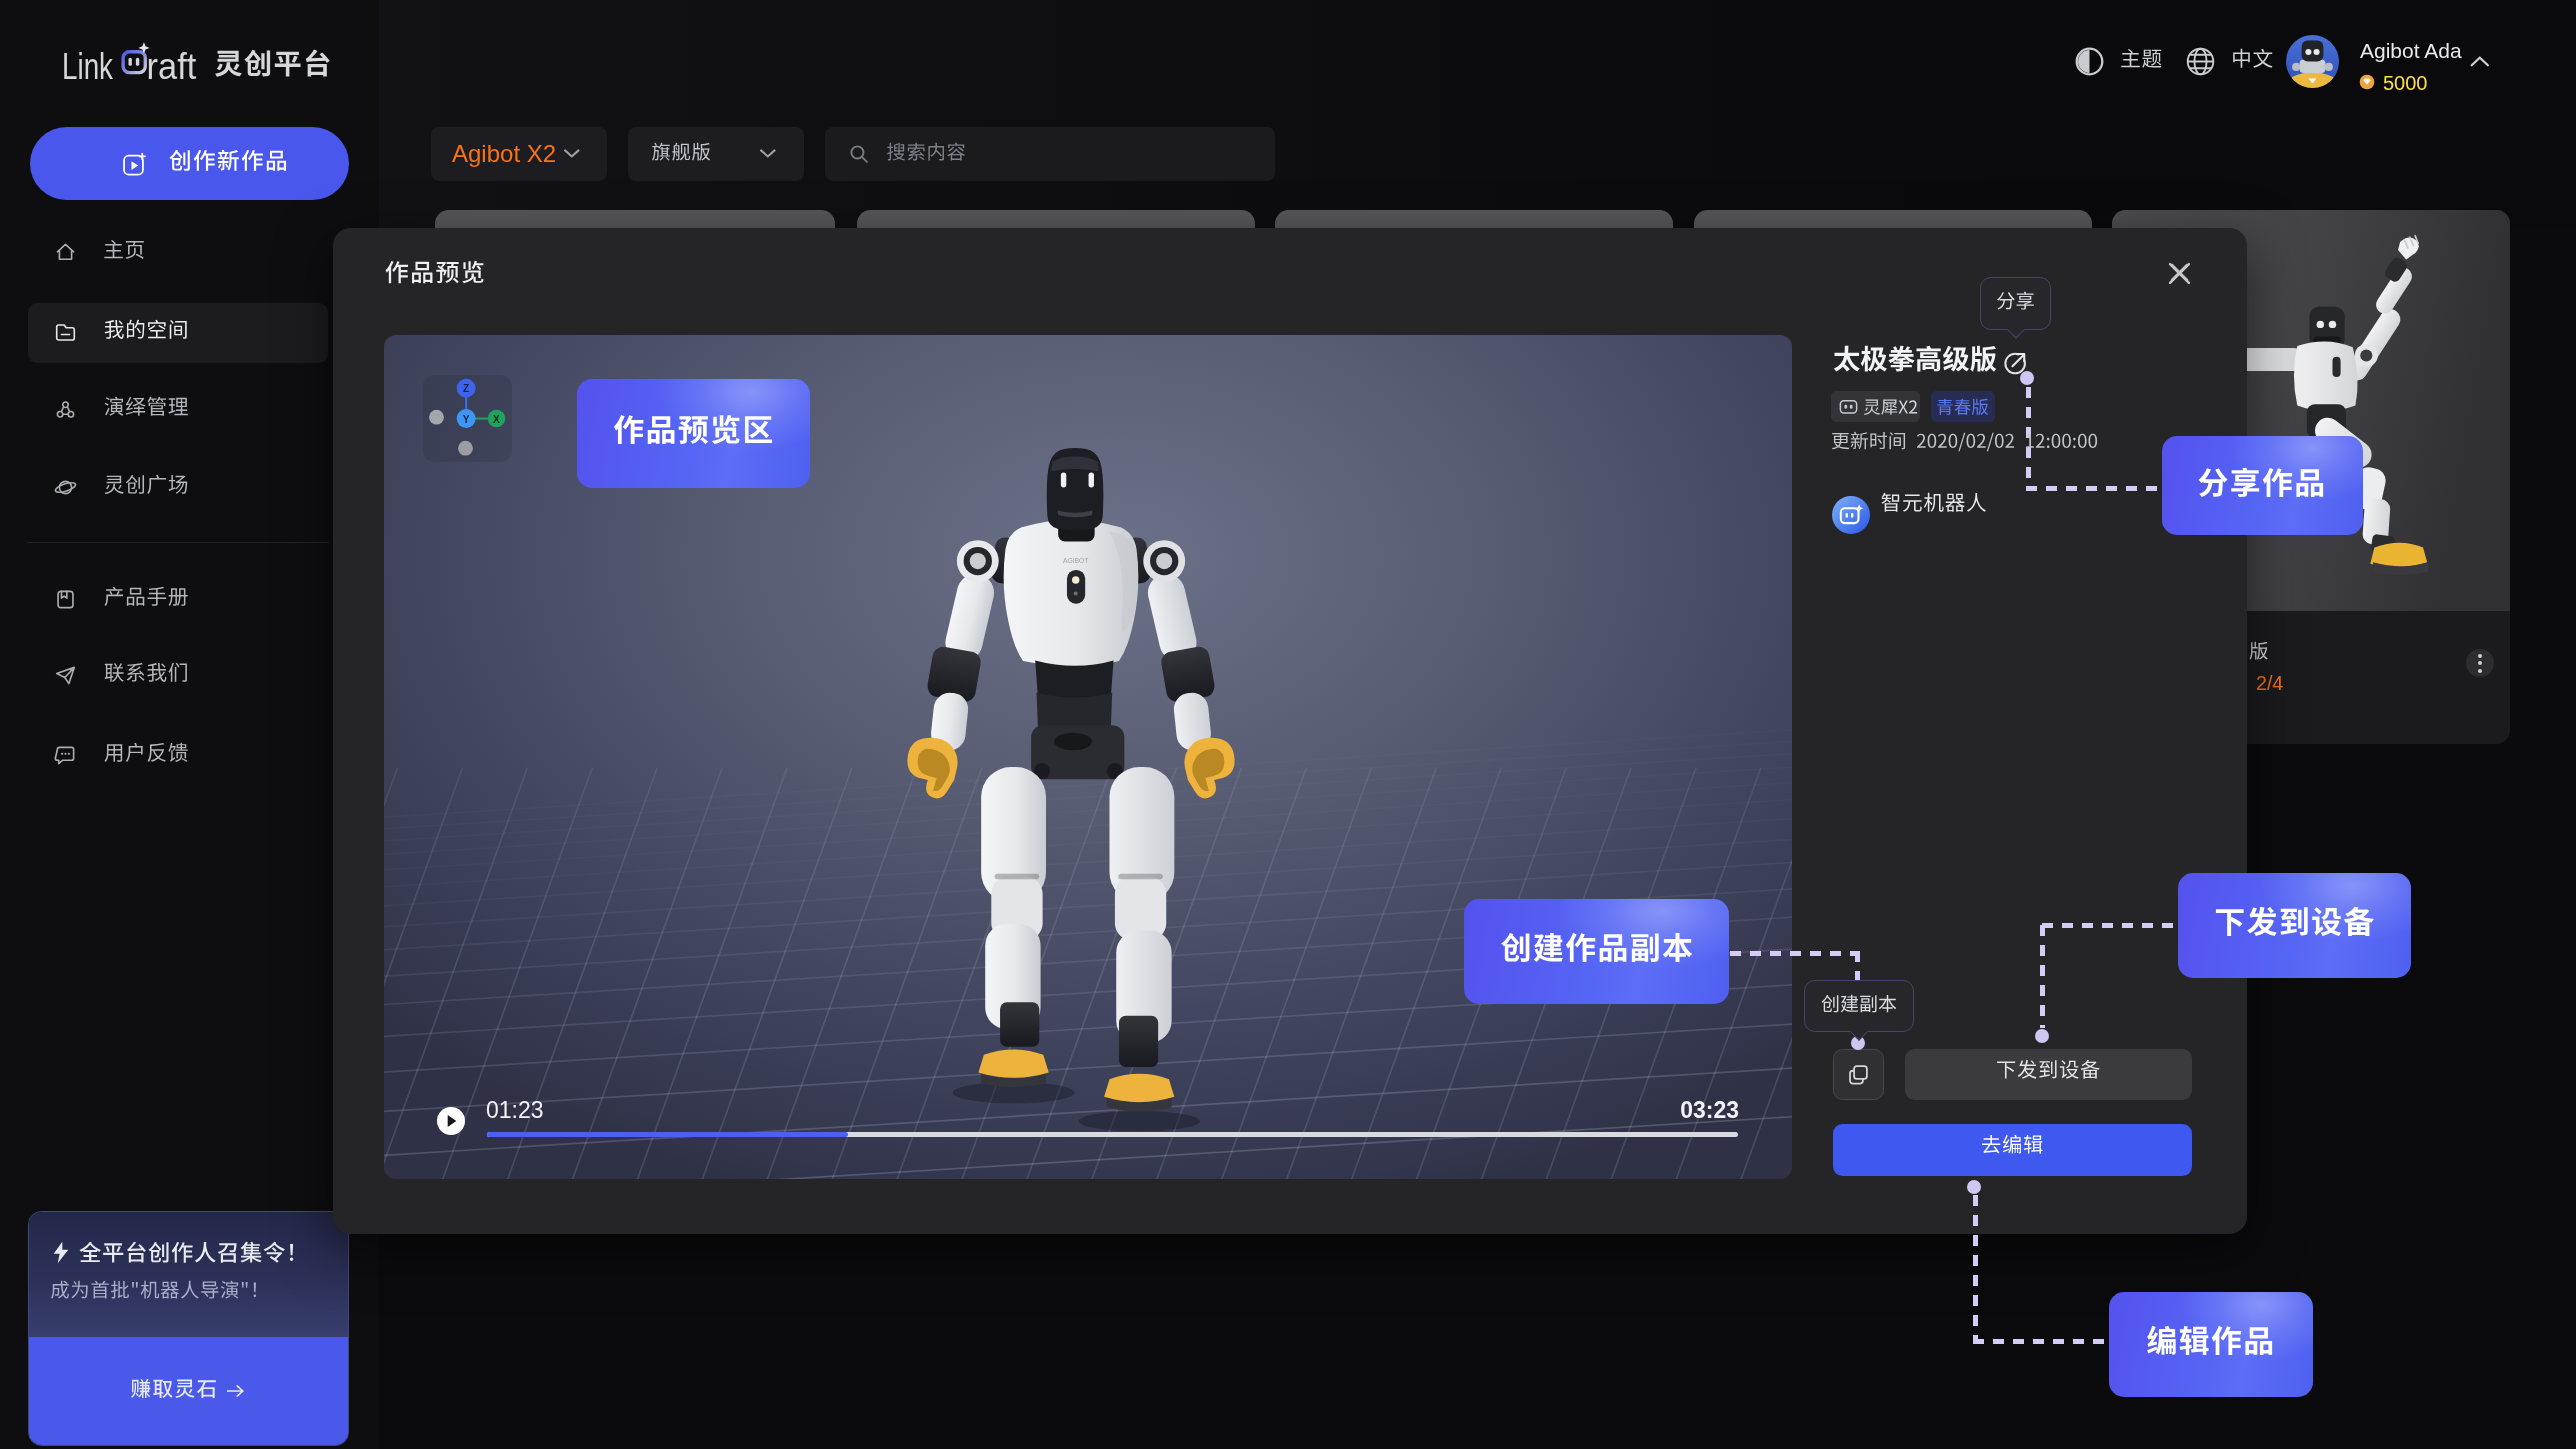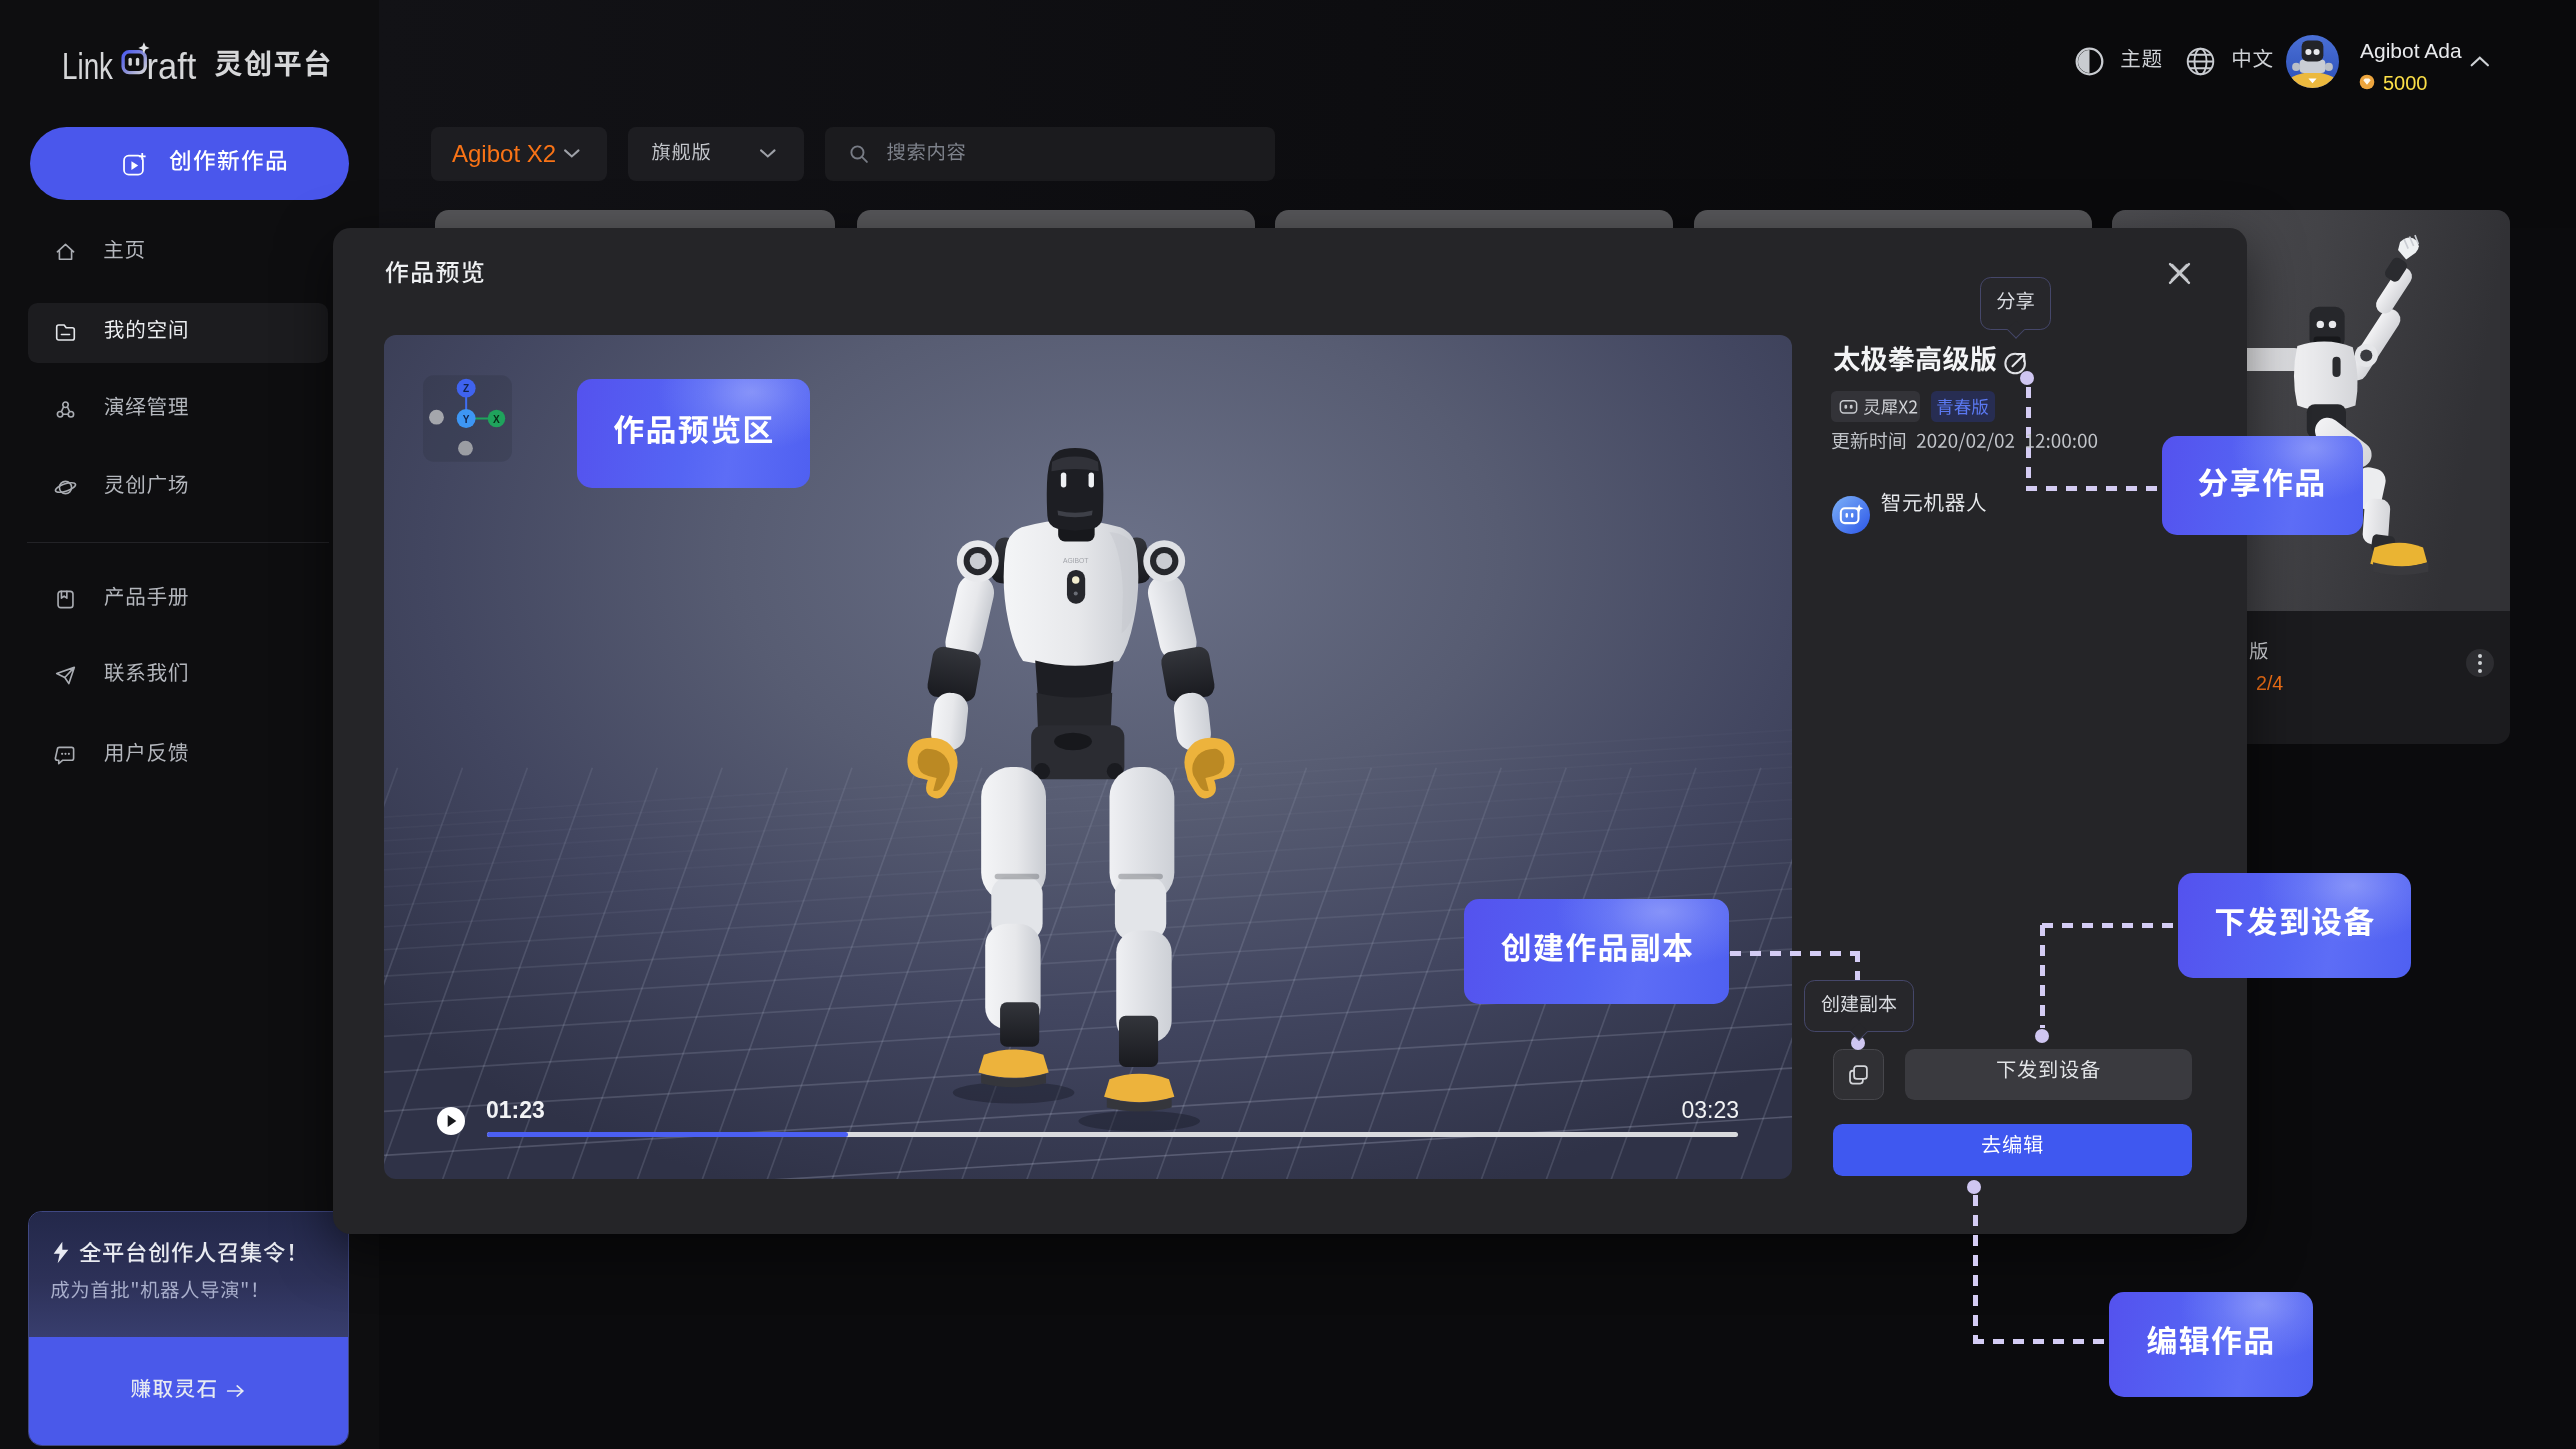--- a/index.html
+++ b/index.html
@@ -481,22 +481,22 @@
     <use href="#g67" transform="matrix(0.0460,0,0,-0.0460,0.0,40.5)"></use>
     <use href="#g68" transform="matrix(0.0460,0,0,-0.0460,48.0,40.5)"></use>
     <use href="#g69" transform="matrix(0.0460,0,0,-0.0460,96.0,40.5)"></use>
     <use href="#g70" transform="matrix(0.0460,0,0,-0.0460,144.0,40.5)"></use>
     <use href="#g71" transform="matrix(0.0460,0,0,-0.0460,192.0,40.5)"></use>
   </svg>
 <svg class="abs" style="left:437px;top:1107px" width="28" height="28" viewBox="0 0 42 42">
     <circle cx="21" cy="21" r="21" fill="#fff"></circle>
     <path d="M16 12 l13 9 -13 9 Z" fill="#17181c"></path>
   </svg>
-<div class="abs" style="left:486px;top:1097px;font-size:23px;font-weight:bold;color:#f2f3f5">01:23</div>
-<div class="abs" style="left:1739px;top:1097px;font-size:23px;font-weight:normal;color:#f2f3f5;transform:translateX(-100%)">03:23</div>
+<div class="abs" style="left:486px;top:1097px;font-size:23px;font-weight:normal;color:#f2f3f5">01:23</div>
+<div class="abs" style="left:1739px;top:1097px;font-size:23px;font-weight:bold;color:#f2f3f5;transform:translateX(-100%)">03:23</div>
 <div class="abs" style="left:487px;top:1132px;width:1251px;height:5.4px;border-radius:2.7px;background:#d9dade"></div>
 <div class="abs" style="left:487px;top:1132px;width:361px;height:5.4px;border-radius:2.7px;background:#4b5ff2"></div>
 <div class="tip" style="left:1980px;top:277px;width:71px;height:53px"></div>
 <svg class="tx" style="left:1996px;top:291px" width="39" height="24" fill="#dcdee3" viewBox="0 0 58 36">
     <use href="#g72" transform="matrix(0.0290,0,0,-0.0290,0.0,25.5)"></use>
     <use href="#g73" transform="matrix(0.0290,0,0,-0.0290,29.0,25.5)"></use>
   </svg>
 <svg class="tx" style="left:1832px;top:345px" width="166" height="34" fill="#f3f4f6" viewBox="0 0 246 51">
     <use href="#g74" transform="matrix(0.0410,0,0,-0.0410,0.0,36.1)"></use>
     <use href="#g75" transform="matrix(0.0410,0,0,-0.0410,41.0,36.1)"></use>

